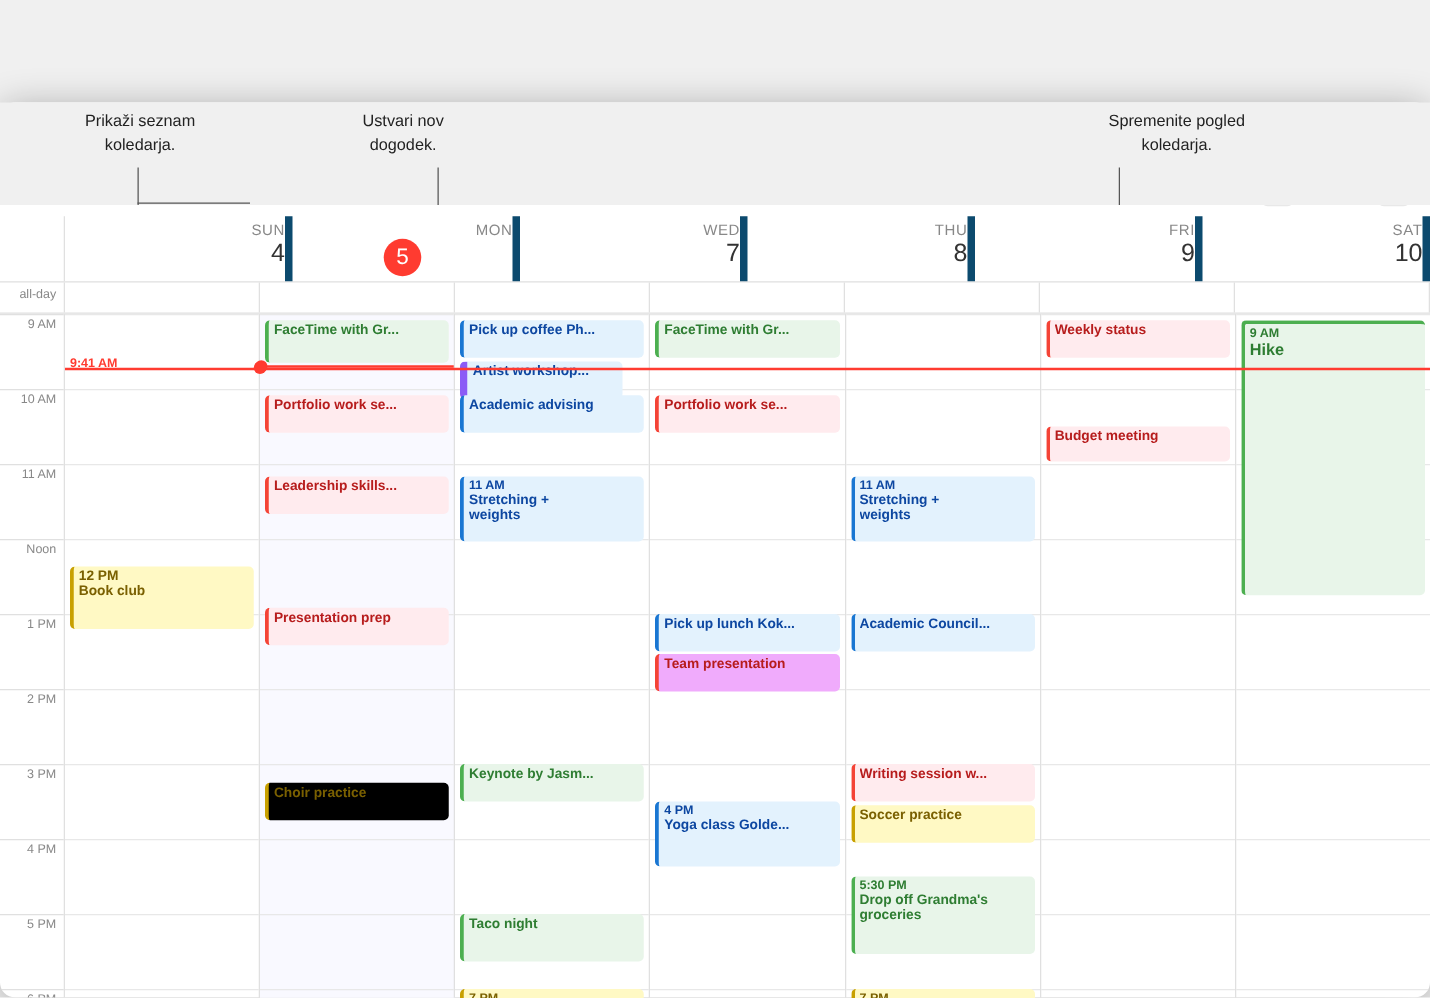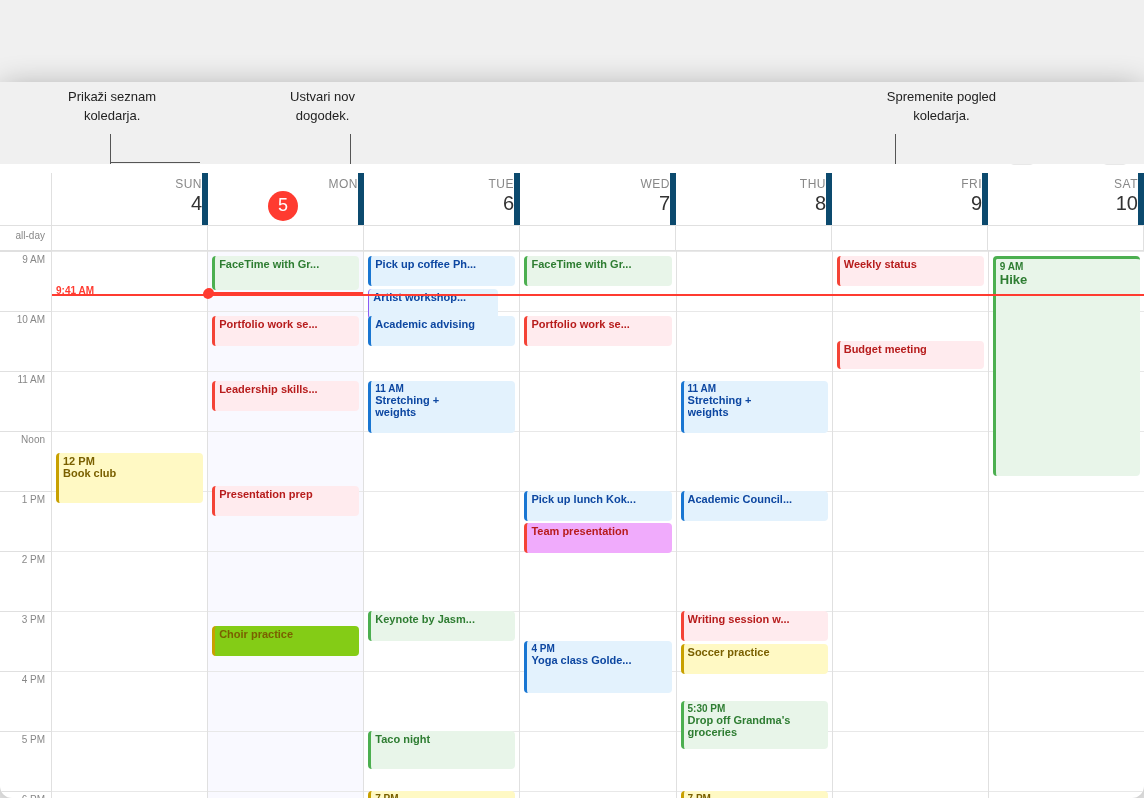--- a/index.html
+++ b/index.html
@@ -131,24 +131,20 @@
       <div class="day-header">
         <div class="day-name">SUN</div>
         <div class="day-num">4</div>
       </div>
 
       <div class="day-header">
         <div class="day-name">MON</div>
         <div class="day-num today-badge">5</div>
       </div>
 
-      <div class="day-header">
-        <div class="day-name">TUE</div>
-        <div class="day-num">6</div>
-      </div>
 
       <div class="day-header">
         <div class="day-name">WED</div>
         <div class="day-num">7</div>
       </div>
 
       <div class="day-header">
         <div class="day-name">THU</div>
         <div class="day-num">8</div>
       </div>
@@ -231,21 +227,21 @@
           </div>
 
           <div class="event" style="top:130px;left:4px;right:4px;height:30px;background:#ffebee;border-left:3px solid #f44336;">
             <div class="event-title" style="color:#b71c1c;">Leadership skills...</div>
           </div>
 
           <div class="event" style="top:235px;left:4px;right:4px;height:30px;background:#ffebee;border-left:3px solid #f44336;">
             <div class="event-title" style="color:#b71c1c;">Presentation prep</div>
           </div>
 
-          <div class="event" style="top:375px;left:4px;right:4px;height:30px;background:#84cc16;border-left:3px solid #c8a000;">
+          <div class="event" style="top:375px;left:4px;right:4px;height:30px;background:#000000;border-left:3px solid #c8a000;">
             <div class="event-title" style="color:#7a6000;">Choir practice</div>
           </div>
 
           <div style="position:absolute;top:calc(0.686*60px);left:0;right:0;height:2px;background:#ff3b30;z-index:10;">
             <div style="position:absolute;left:-4px;top:-4px;width:10px;height:10px;background:#ff3b30;border-radius:50%;"></div>
           </div>
         </div>
 
         <div class="day-col" style="position:relative;">
           <div class="hour-line"></div>
@@ -256,21 +252,21 @@
             <div class="hour-line"></div>
           <div class="hour-line"></div>
             <div class="hour-line"></div>
             <div class="hour-line"></div>
           <div class="hour-line"></div>
 
           <div class="event" style="top:5px;left:4px;right:4px;height:30px;background:#e3f2fd;border-left:3px solid #1976d2;">
             <div class="event-title" style="color:#0d47a1;">Pick up coffee  Ph...</div>
           </div>
 
-          <div class="event" style="top:38px;left:4px;right:21px;height:30px;background:#e3f2fd;border-left:1px solid #8b5cf6;">
+          <div class="event" style="top:38px;left:4px;right:21px;height:30px;background:#e3f2fd;border-left:6px solid #8b5cf6;">
             <div class="event-title" style="color:#0d47a1;">Artist workshop...</div>
           </div>
 
           <div class="event" style="top:65px;left:4px;right:4px;height:30px;background:#e3f2fd;border-left:3px solid #1976d2;">
             <div class="event-title" style="color:#0d47a1;">Academic advising</div>
           </div>
 
           <div class="event" style="top:130px;left:4px;right:4px;height:52px;background:#e3f2fd;border-left:3px solid #1976d2;">
             <div class="event-title" style="color:#0d47a1;font-size:10px;">11 AM</div>
             <div class="event-title" style="color:#0d47a1;">Stretching +</div>
@@ -348,21 +344,21 @@
           </div>
 
           <div class="event" style="top:360px;left:4px;right:4px;height:30px;background:#ffebee;border-left:3px solid #f44336;">
             <div class="event-title" style="color:#b71c1c;">Writing session w...</div>
           </div>
 
           <div class="event" style="top:393px;left:4px;right:4px;height:30px;background:#fff9c4;border-left:3px solid #c8a000;">
             <div class="event-title" style="color:#7a6000;">Soccer practice</div>
           </div>
 
-          <div class="event" style="top:450px;left:4px;right:4px;height:48px;background:#e8f5e9;border-left:3px solid #4caf50;">
+          <div class="event" style="top:450px;left:4px;right:4px;height:62px;background:#e8f5e9;border-left:3px solid #4caf50;">
             <div class="event-title" style="color:#2e7d32;font-size:10px;">5:30 PM</div>
             <div class="event-title" style="color:#2e7d32;">Drop off Grandma's</div>
             <div class="event-title" style="color:#2e7d32;">groceries</div>
           </div>
 
           <div class="event" style="top:540px;left:4px;right:4px;height:38px;background:#fff9c4;border-left:3px solid #c8a000;">
             <div class="event-title" style="color:#7a6000;font-size:10px;">7 PM</div>
 
           </div>
         </div>

